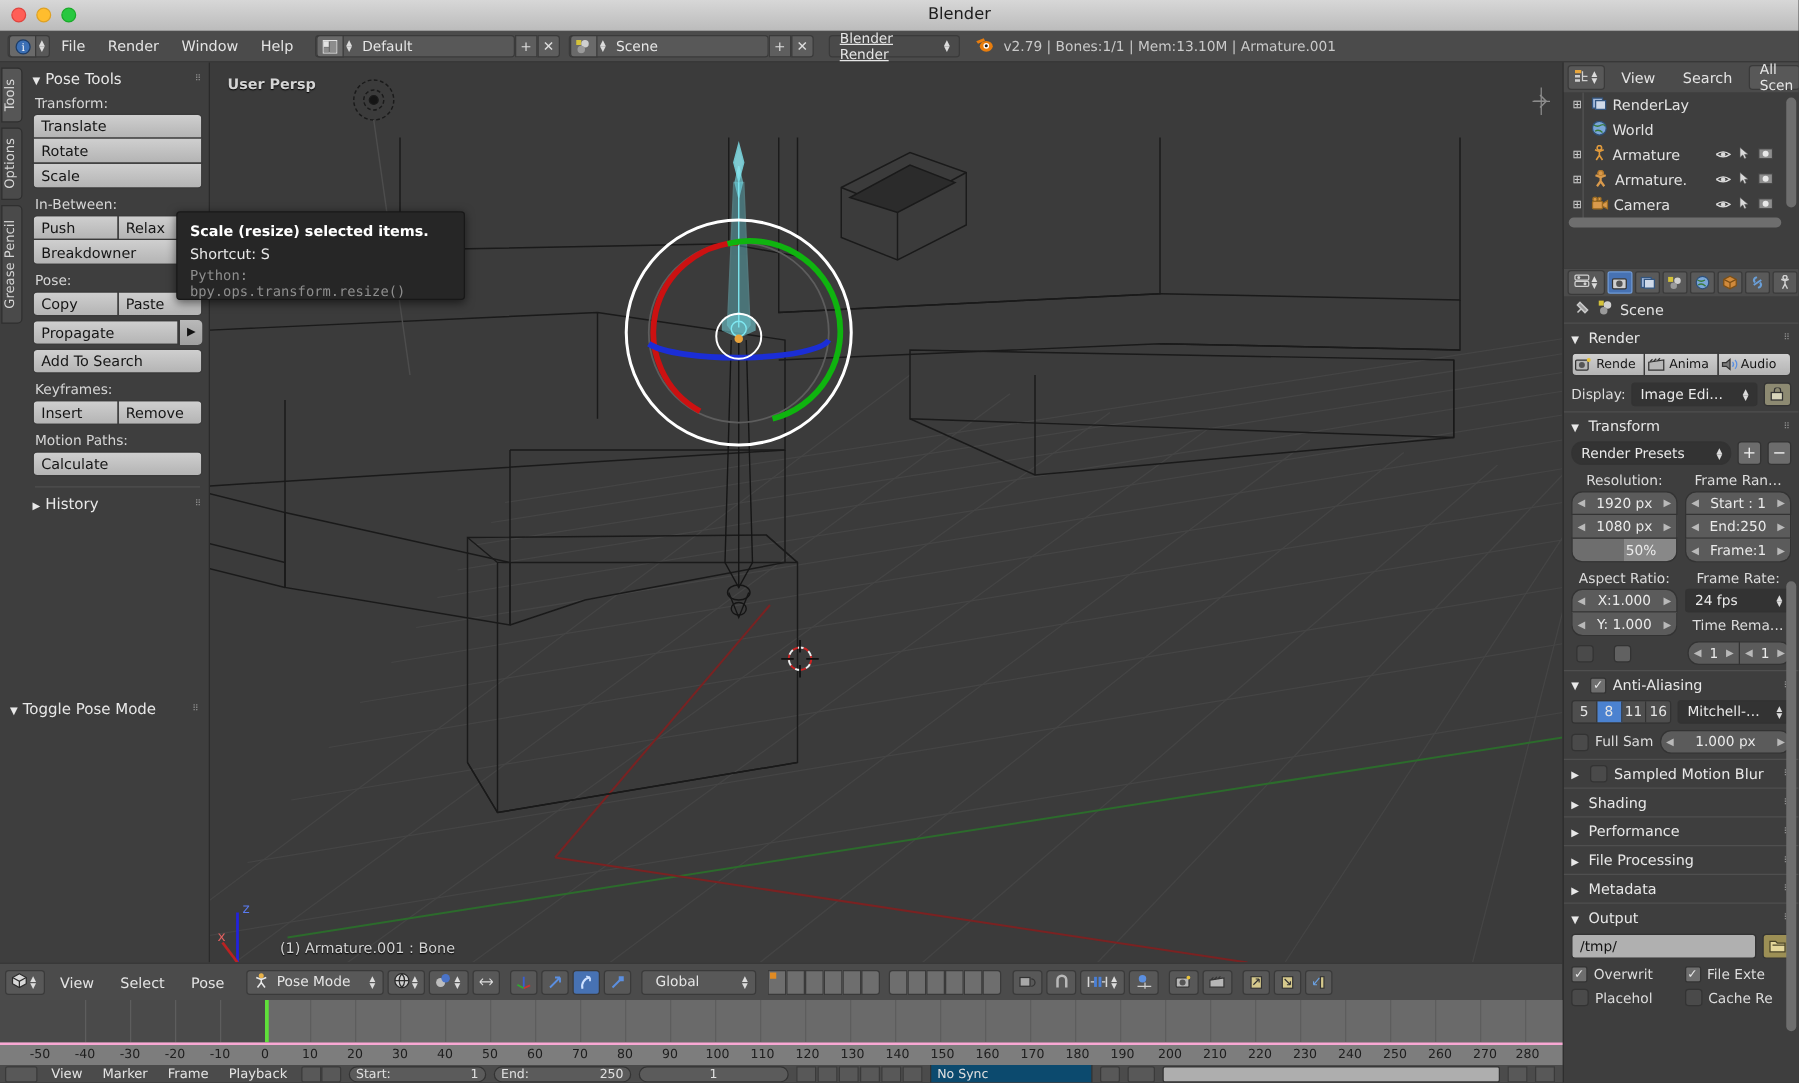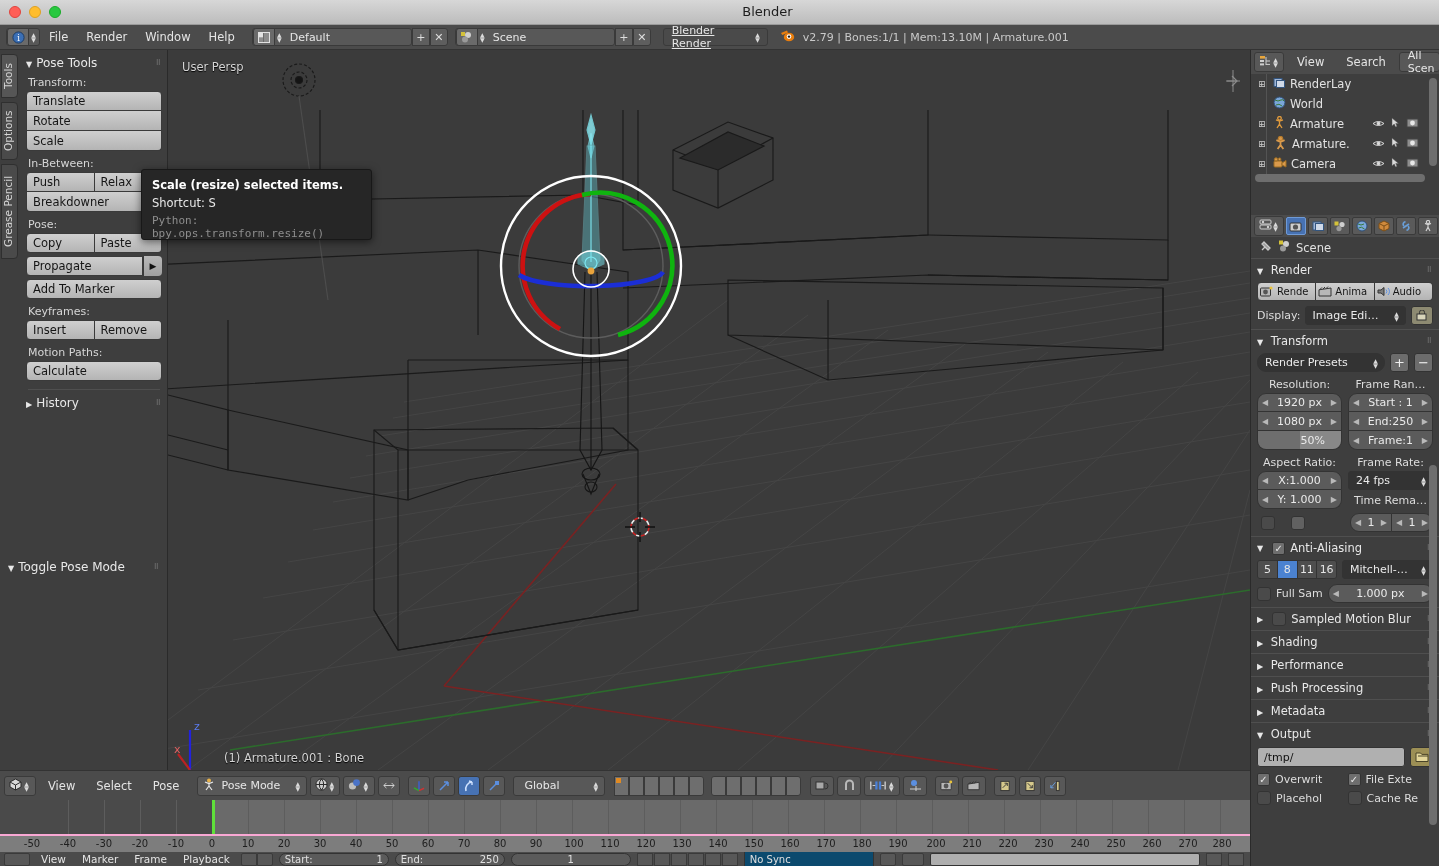--- a/index.html
+++ b/index.html
@@ -246,21 +246,21 @@
 
       <div class="seclbl">Pose:</div>
       <div class="btnrow">
         <div class="btn">Copy</div>
         <div class="btn">Paste</div>
       </div>
       <div style="display:flex; margin-top:3px;">
         <div class="btn" style="flex:1; border-radius:4px 0 0 4px;">Propagate</div>
         <div class="arrowbtn">▶</div>
       </div>
-      <div class="btn one" style="margin-top:3px;">Add To Marker</div>
+      <div class="btn one" style="margin-top:3px;">Add To Search</div>
 
       <div class="seclbl">Keyframes:</div>
       <div class="btnrow">
         <div class="btn">Insert</div>
         <div class="btn">Remove</div>
       </div>
 
       <div class="seclbl">Motion Paths:</div>
       <div class="btn one">Calculate</div>
 
@@ -398,21 +398,21 @@
         <path d="M10 60 L-5 72" stroke="#11aa11" stroke-width="2.2"></path>
         <path d="M10 60 L-2 44" stroke="#bb2222" stroke-width="2.2"></path>
         <text x="14" y="20" fill="#5a7bf0" font-size="11">z</text>
         <text x="-6" y="43" fill="#e06060" font-size="11">x</text>
         <text x="-14" y="74" fill="#55cc55" font-size="11">y</text>
       </g>
 
       <path d="M1064 26 l5 5 -5 5 M1069 31 h-10" stroke="#8b8b8b" stroke-width="1.2" fill="none"></path>
       <path d="M1065 20 v22 M1058 31 h14" stroke="#8b8b8b" stroke-width="1" fill="none"></path>
     </svg>
-    <div class="vptxt" style="left:14px; top:10px;">User Persp</div>
+    <div class="vptxt" style="left:14px; top:10px;font-weight:bold;">User Persp</div>
     <div class="vptxt" style="left:56px; top:701px;">(1) Armature.001 : Bone</div>
   </div>
 
   <div class="tooltip">
     <div class="tt1">Scale (resize) selected items.</div>
     <div class="tt2">Shortcut: S</div>
     <div class="tt3">Python: bpy.ops.transform.resize()</div>
   </div>
 
   <div class="region vpheader">
@@ -995,21 +995,21 @@
       </div>
     </div>
     <div class="pblk">
       <div class="pttl">
         <span><span class="tri">▶</span> <span>Performance</span></span>
         <span class="grip">⠿</span>
       </div>
     </div>
     <div class="pblk">
       <div class="pttl">
-        <span><span class="tri">▶</span> <span>Push Processing</span></span>
+        <span><span class="tri">▶</span> <span>File Processing</span></span>
         <span class="grip">⠿</span>
       </div>
     </div>
     <div class="pblk">
       <div class="pttl">
         <span><span class="tri">▶</span> <span>Metadata</span></span>
         <span class="grip">⠿</span>
       </div>
     </div>
 

